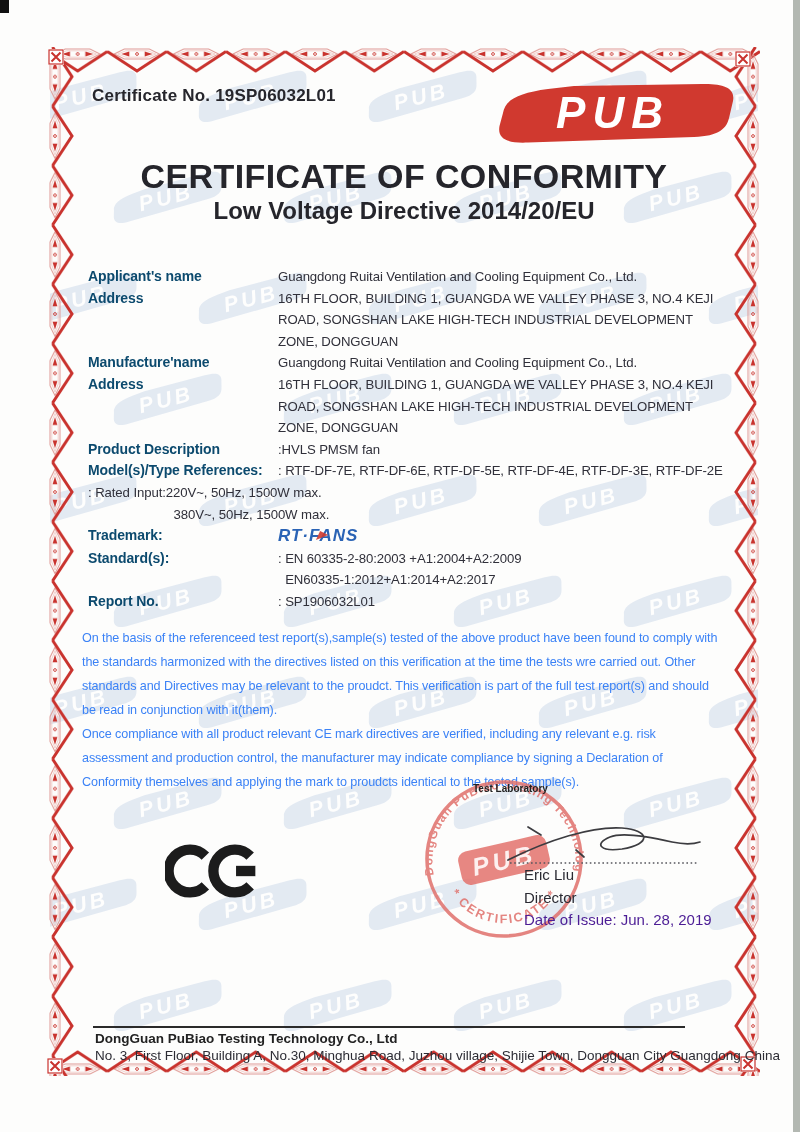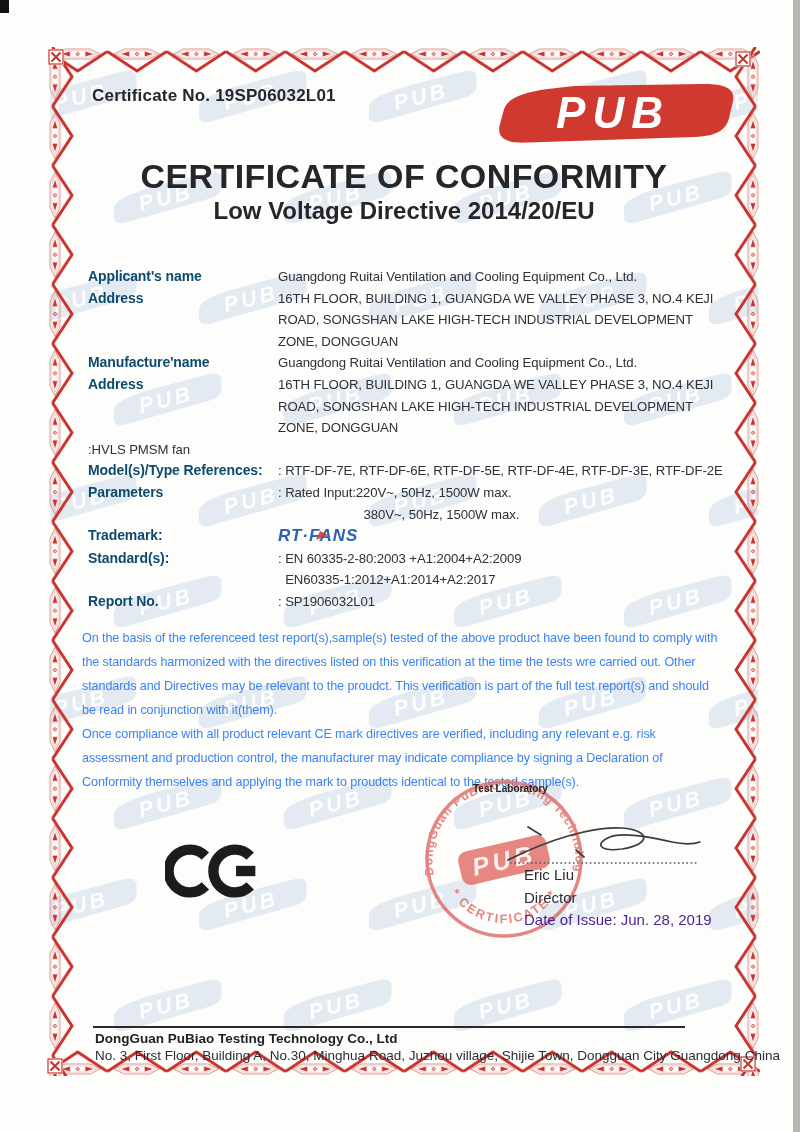--- a/index.html
+++ b/index.html
@@ -274,28 +274,28 @@
       <div class="field-label">Manufacture'name</div>
       <div class="field-value">Guangdong Ruitai Ventilation and Cooling Equipment Co., Ltd.</div>
     </div>
     <div class="field-row">
       <div class="field-label">Address</div>
       <div class="field-value">16TH FLOOR, BUILDING 1, GUANGDA WE VALLEY PHASE 3, NO.4 KEJI
 ROAD, SONGSHAN LAKE HIGH-TECH INDUSTRIAL DEVELOPMENT
 ZONE, DONGGUAN</div>
     </div>
     <div class="field-row">
+      <div class="field-label">Product Description</div>
       <div class="field-value">:HVLS PMSM fan</div>
     </div>
     <div class="field-row">
       <div class="field-label">Model(s)/Type References:</div>
       <div class="field-value">: RTF-DF-7E, RTF-DF-6E, RTF-DF-5E, RTF-DF-4E, RTF-DF-3E, RTF-DF-2E</div>
     </div>
     <div class="field-row">
-      <div class="field-label">Parameters</div>
       <div class="field-value">: Rated Input:220V~, 50Hz, 1500W max.
                         380V~, 50Hz, 1500W max.</div>
     </div>
     <div class="field-row">
       <div class="field-label">Trademark:</div>
       <div class="field-value"><span class="tm">RT·FANS</span></div>
     </div>
     <div class="field-row">
       <div class="field-label">Standard(s):</div>
       <div class="field-value">: EN 60335-2-80:2003 +A1:2004+A2:2009

